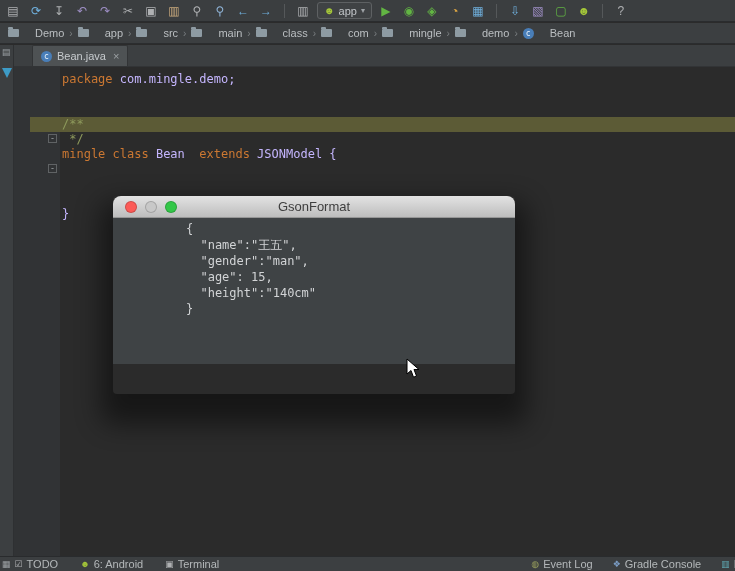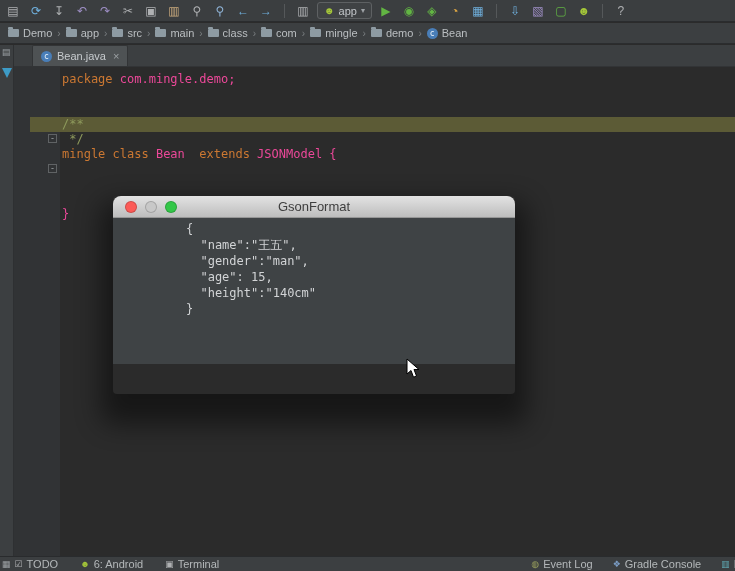--- a/index.html
+++ b/index.html
@@ -15,21 +15,21 @@
   .tb-divider { width:1px; height:14px; background:#55585A; margin:0 4px; }
   .combo { display:flex; align-items:center; gap:4px; border:1px solid #5E6163; border-radius:3px;
            height:17px; padding:0 6px; color:#C2C6C9; font-size:11px; background:#3F4244; }
   .combo .robot { color:#A4C639; font-size:10px; }
   .combo .caret { color:#9DA2A5; font-size:8px; }
 
   
   .breadcrumbs { position:absolute; top:23px; left:0; right:0; height:21px; background:#3C3F41;
                  border-bottom:1px solid #2B2D2F; display:flex; align-items:center; padding-left:6px;
                  font-size:11px; color:#BBBFC2; }
-  .crumb { display:flex; align-items:center; gap:4px; padding:0 2px; cursor:default; }
+  .crumb { display:flex; align-items:center; gap:16px; padding:0 2px; cursor:default; }
   .folder { width:11px; height:8px; background:#8E9BA3; border-radius:1px; position:relative; display:inline-block; }
   .folder::before { content:""; position:absolute; top:-2px; left:0; width:5px; height:2px;
                     background:#8E9BA3; border-radius:1px 1px 0 0; }
   .class-badge { width:11px; height:11px; border-radius:50%; background:#497EB8; color:#EAF2FA;
                  font-size:8px; line-height:11px; text-align:center; display:inline-block;
                  font-family:"DejaVu Sans Mono", monospace; }
   .sep { color:#7A7E81; margin:0 3px; font-size:10px; }
 
   
   .stripe { position:absolute; left:0; top:45px; bottom:15px; width:14px; background:#3C3F41;
@@ -48,21 +48,21 @@
   .tab .close { color:#9CA1A4; font-size:11px; margin-left:2px; cursor:pointer; }
 
   
   .editor { position:absolute; left:14px; top:67px; right:0; bottom:15px; background:#2B2B2B; }
   .gutter { position:absolute; left:0; top:0; bottom:0; width:46px; background:#313335; }
   .lines { position:absolute; left:16px; top:5px; right:0;
            font-family:"DejaVu Sans Mono", monospace; font-size:12px; line-height:15px; }
   .line { height:15px; white-space:pre; padding-left:32px; }
   .line.hl { background:#5C5B36; }
   .tok.kw { color:#CC7832; }
-  .tok.pl { color:#ec4899; }
+  .tok.pl { color:#c4b5fd; }
   .tok.cm { color:#8E9A5C; }
   .fold { position:absolute; width:9px; height:9px; border:1px solid #606365; color:#A4A9AC;
           font-size:9px; line-height:7px; text-align:center; left:34px; z-index:2; }
 
   
   .dialog { position:absolute; left:113px; top:196px; width:402px; height:198px; border-radius:4px;
             z-index:20; box-shadow:0 18px 26px 12px rgba(0,0,0,0.48); }
   .dlg-title { height:22px; background:linear-gradient(#E3E3E3, #BDBDBD); border-radius:8px 8px 0 0;
                position:relative; display:flex; align-items:center; justify-content:center;
                font-size:13px; color:#3E3E3E; border-bottom:1px solid #969696; cursor:default; }

